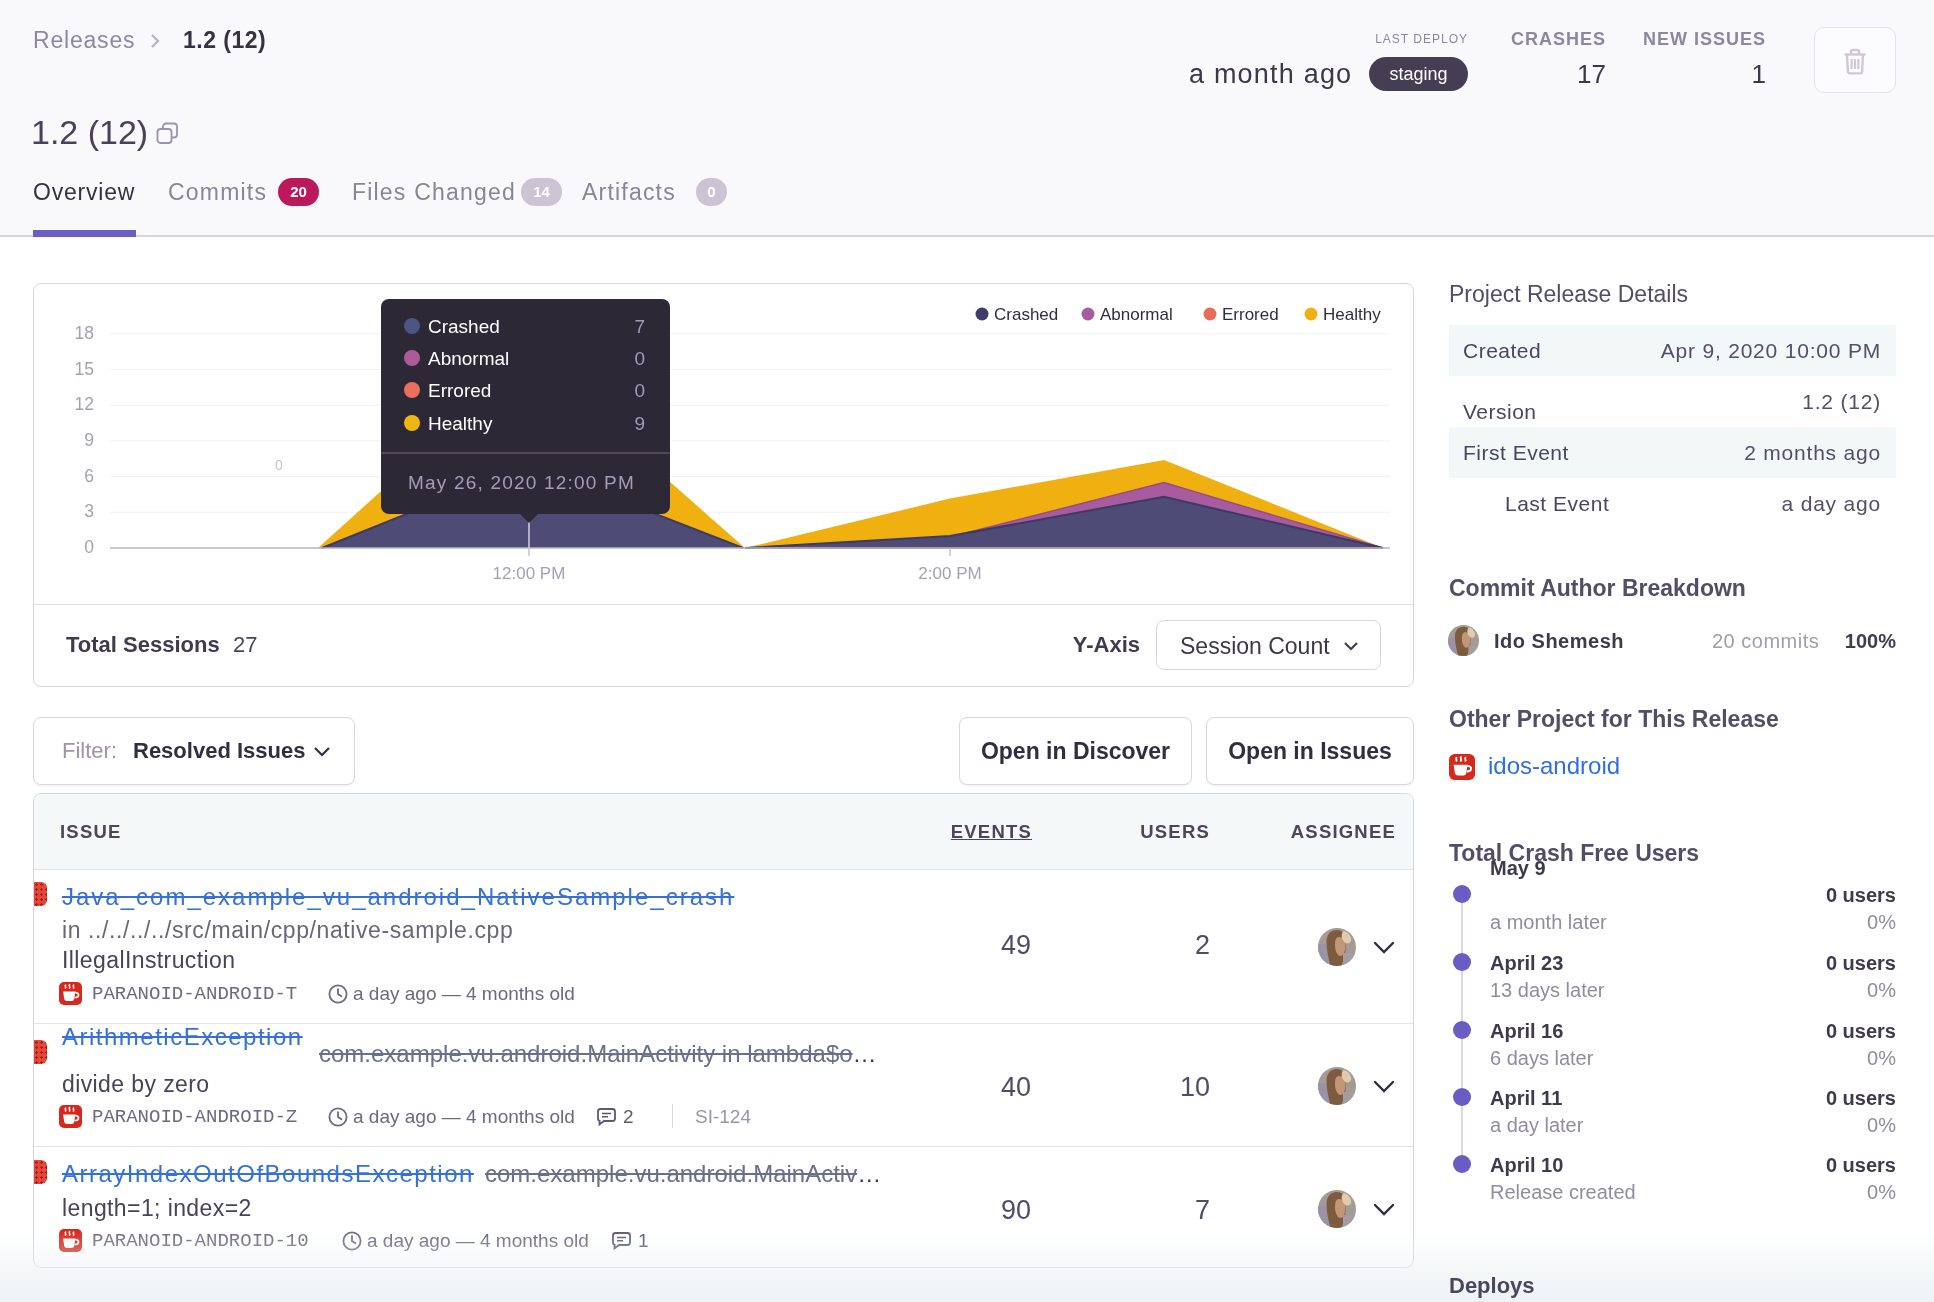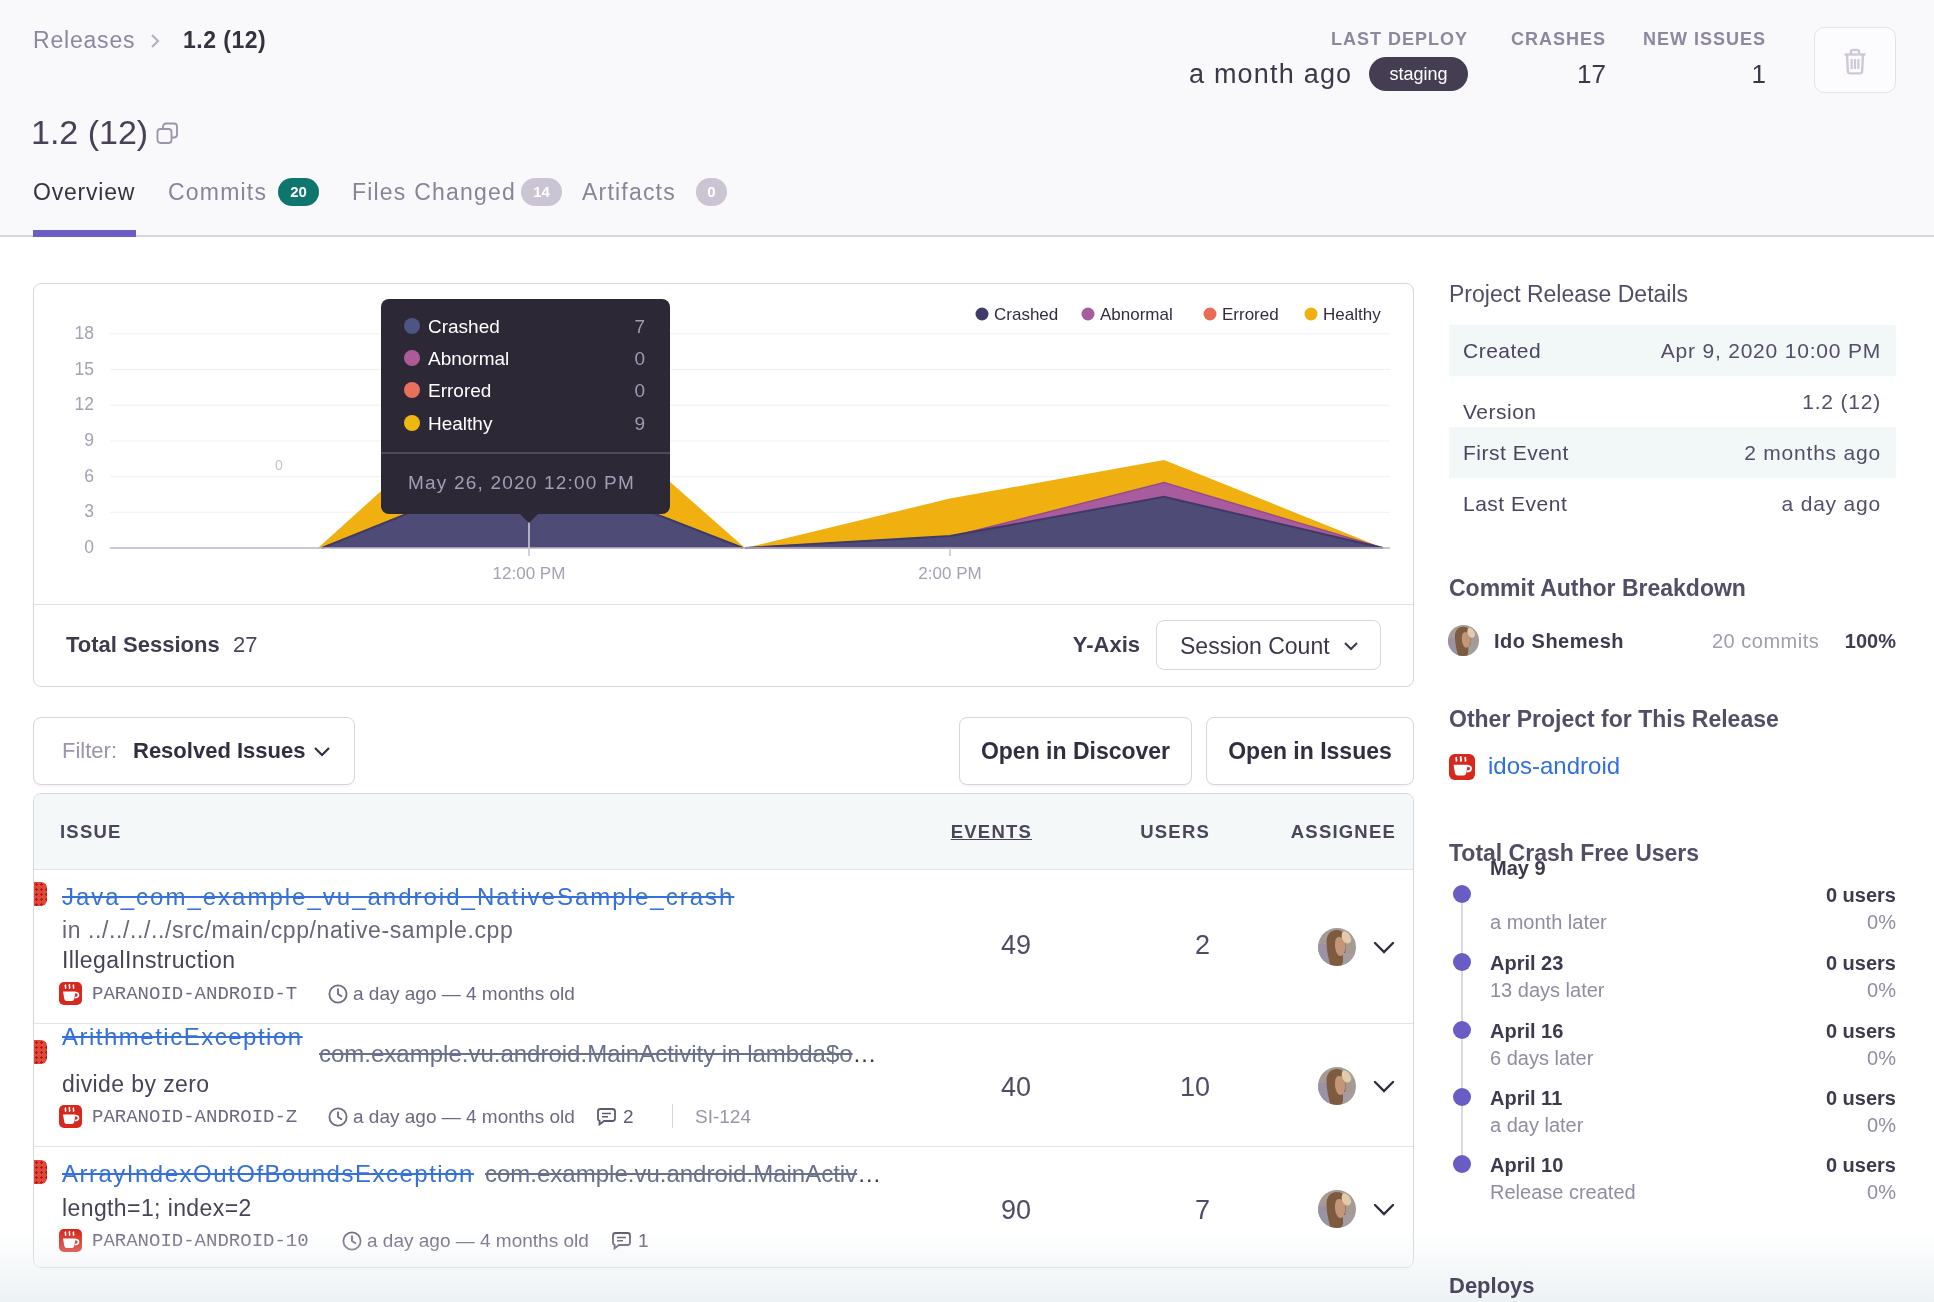--- a/index.html
+++ b/index.html
@@ -16,27 +16,27 @@
     <path d="M4 4l6 6-6 6"></path>
   </svg>
 <div class="abs" style="font-size:23px; color:#37323f; line-height:25px; font-weight:bold; letter-spacing:0.5px; left:183px; top:28px;">1.2 (12)</div>
 <div class="abs" style="font-size:34px; color:#494157; line-height:36px; left:31px; top:114px;">1.2 (12)</div>
 <svg class="abs" style="left:155px; top:121px;" width="25" height="25" viewBox="0 0 25 25" fill="none" stroke="#9b93ab" stroke-width="1.8">
     <rect x="8" y="2.5" width="14" height="14" rx="3"></rect>
     <rect x="2.5" y="8" width="14" height="14" rx="3" fill="#f9f8fa"></rect>
   </svg>
 <div class="abs" style="font-size:23px; color:#37323f; line-height:25px; letter-spacing:0.8px; left:33px; top:180px;">Overview</div>
 <div class="abs" style="font-size:23px; color:#8a8498; line-height:25px; letter-spacing:1.2px; left:168px; top:180px;">Commits</div>
-<div class="abs" style="left:278px; top:178px; width:41px; height:28px; background:#0f766e; border-radius:14px; color:#fff; font-size:15px; font-weight:bold; text-align:center; line-height:28px;">20</div>
+<div class="abs" style="left:278px; top:178px; width:41px; height:28px; background:#be185d; border-radius:14px; color:#fff; font-size:15px; font-weight:bold; text-align:center; line-height:28px;">20</div>
 <div class="abs" style="font-size:23px; color:#8a8498; line-height:25px; letter-spacing:1.2px; left:352px; top:180px;">Files Changed</div>
 <div class="abs" style="left:521px; top:178px; width:41px; height:28px; background:#cbc4d3; border-radius:14px; color:#fff; font-size:15px; font-weight:bold; text-align:center; line-height:28px;">14</div>
 <div class="abs" style="font-size:23px; color:#8a8498; line-height:25px; letter-spacing:1.2px; left:582px; top:180px;">Artifacts</div>
 <div class="abs" style="left:696px; top:178px; width:31px; height:28px; background:#cbc4d3; border-radius:15px; color:#fff; font-size:15px; font-weight:bold; text-align:center; line-height:28px;">0</div>
 <div class="abs" style="left:33px; top:230px; width:103px; height:7px; background:#6a5ec4;"></div>
-<div class="abs" style="font-size:18px; color:#8d87a0; line-height:20px; font-weight:bold; letter-spacing:1px; left:1168px; width:300px; text-align:right; top:29px;">LAST DEPLOY</div>
+<div class="abs" style="font-size:12px; color:#8d87a0; line-height:20px; font-weight:normal; letter-spacing:1px; left:1168px; width:300px; text-align:right; top:29px;">LAST DEPLOY</div>
 <div class="abs" style="font-size:27px; color:#3d374a; line-height:29px; letter-spacing:1.2px; left:1189px; top:60px;">a month ago</div>
 <div class="abs" style="left:1369px; top:57px; width:99px; height:34px; background:#453e52; border-radius:17px; color:#fff; font-size:18px; text-align:center; line-height:34px;">staging</div>
 <div class="abs" style="font-size:18px; color:#8d87a0; line-height:20px; font-weight:bold; letter-spacing:1px; left:1306px; width:300px; text-align:right; top:29px;">CRASHES</div>
 <div class="abs" style="font-size:26px; color:#3d374a; line-height:28px; left:1506px; width:100px; text-align:right; top:60px;">17</div>
 <div class="abs" style="font-size:18px; color:#8d87a0; line-height:20px; font-weight:bold; letter-spacing:1px; left:1466px; width:300px; text-align:right; top:29px;">NEW ISSUES</div>
 <div class="abs" style="font-size:26px; color:#3d374a; line-height:28px; left:1666px; width:100px; text-align:right; top:60px;">1</div>
 <div class="abs" style="left:1814px; top:27px; width:82px; height:66px; background:#fcfbfd; border:1px solid #e6e2ea; border-radius:10px;"></div>
 <svg class="abs" style="left:1842px; top:47px;" width="26" height="28" viewBox="0 0 26 28" fill="none" stroke="#cfc9d7" stroke-width="2.4">
     <path d="M2.5 7.5h21"></path>
     <path d="M9 7V4.6a1.6 1.6 0 0 1 1.6-1.6h4.8A1.6 1.6 0 0 1 17 4.6V7"></path>
@@ -168,21 +168,21 @@
 <div class="abs" style="font-size:27px; color:#504b66; line-height:29px; left:1060px; width:150px; text-align:right; top:1196px;">7</div>
 <div class="abs" style="font-size:23px; color:#534d68; line-height:25px; font-weight:normal; left:1449px; top:282px;">Project Release Details</div>
 <div class="abs" style="left:1449px; top:325px; width:447px; height:51px; background:#f2f7f8;"></div>
 <div class="abs" style="left:1449px; top:427px; width:447px; height:51px; background:#f2f7f8;"></div>
 <div class="abs" style="font-size:21px; color:#4b4560; line-height:23px; letter-spacing:0.5px; left:1463px; top:339px;">Created</div>
 <div class="abs" style="font-size:21px; color:#544e68; line-height:23px; letter-spacing:0.8px; left:1481px; width:400px; text-align:right; top:339px;">Apr 9, 2020 10:00 PM</div>
 <div class="abs" style="font-size:21px; color:#4b4560; line-height:23px; letter-spacing:0.5px; left:1463px; top:400px;">Version</div>
 <div class="abs" style="font-size:21px; color:#544e68; line-height:23px; letter-spacing:0.8px; left:1481px; width:400px; text-align:right; top:390px;">1.2 (12)</div>
 <div class="abs" style="font-size:21px; color:#4b4560; line-height:23px; letter-spacing:0.5px; left:1463px; top:441px;">First Event</div>
 <div class="abs" style="font-size:21px; color:#544e68; line-height:23px; letter-spacing:0.8px; left:1481px; width:400px; text-align:right; top:441px;">2 months ago</div>
-<div class="abs" style="font-size:21px; color:#4b4560; line-height:23px; letter-spacing:0.5px; left:1463px; top:492px;">Last Event</div>
+<div class="abs" style="font-size:21px; color:#4b4560; line-height:23px; letter-spacing:0.5px; left:1505px; top:492px;">Last Event</div>
 <div class="abs" style="font-size:21px; color:#544e68; line-height:23px; letter-spacing:0.8px; left:1481px; width:400px; text-align:right; top:492px;">a day ago</div>
 <div class="abs" style="font-size:23px; color:#534d68; line-height:25px; font-weight:bold; left:1449px; top:576px;">Commit Author Breakdown</div>
 <div class="abs" style="font-size:20px; color:#3f394e; line-height:22px; font-weight:bold; letter-spacing:0.5px; left:1494px; top:630px;">Ido Shemesh</div>
 <div class="abs" style="font-size:20px; color:#a29cae; line-height:22px; letter-spacing:0.5px; left:1712px; top:630px;">20 commits</div>
 <div class="abs" style="font-size:20px; color:#423c52; line-height:22px; font-weight:bold; left:1746px; width:150px; text-align:right; top:630px;">100%</div>
 <div class="abs" style="font-size:23px; color:#534d68; line-height:25px; font-weight:bold; left:1449px; top:707px;">Other Project for This Release</div>
 <div class="abs" style="font-size:24px; color:#2f6fe0; line-height:26px; left:1488px; top:753px;">idos-android</div>
 <div class="abs" style="font-size:23px; color:#534d68; line-height:25px; font-weight:bold; left:1449px; top:841px;">Total Crash Free Users</div>
 <div class="abs" style="left:1461px; top:894px; width:2px; height:270px; background:#dcd7e4;"></div>
 <svg class="abs" style="left:1452px; top:884px;" width="22" height="292">

